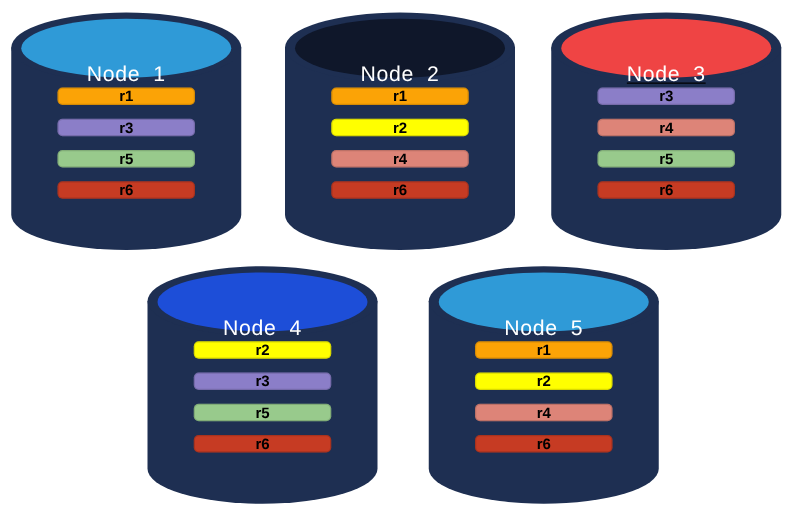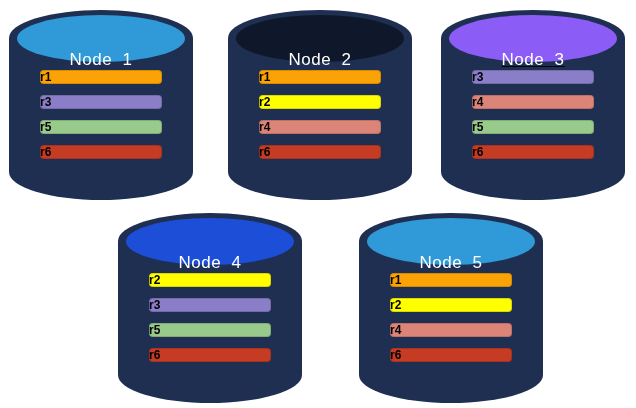--- a/index.html
+++ b/index.html
@@ -49,40 +49,40 @@
 
   .bars {
     position: absolute;
     top: 60px; left: 0; right: 0;
     display: flex;
     flex-direction: column;
     align-items: center;
     gap: 11px;
   }
   .bar {
-    width: 122px;
+    width: 110px;
     height: 14px;
     border-radius: 4px;
     display: flex;
     align-items: center;
-    justify-content: flex-start;
+    justify-content: center;
     box-shadow: inset 0 0 0 1px rgba(0,0,0,0.15);
   }
   .bar-label {
     font-size: 12px;
     font-weight: bold;
     line-height: 1;
   }
 
   
   .node-1 { left: 9px;   top: 10px;  }
   .node-2 { left: 228px; top: 10px;  }
   .node-3 { left: 441px; top: 10px;  }
   .node-4 { left: 118px; top: 213px; }
-  .node-5 { left: 359px; top: 213px; }
+  .node-5 { left: 343px; top: 213px; }
 </style>
 </head>
 <body>
 
 <div class="canvas" style="background-color: rgb(255, 255, 255);">
 
   <div class="node node-1">
     <div class="cyl-body" style="background-color: rgb(30, 47, 82);"></div>
     <div class="cyl-rim" style="background-color: rgb(30, 47, 82);"></div>
     <div class="cyl-cap" style="background-color: rgb(47, 154, 215);">
@@ -122,21 +122,21 @@
       </div>
       <div class="bar" style="background-color: rgb(198, 59, 35);">
         <span class="bar-label" style="color: rgb(0, 0, 0);">r6</span>
       </div>
     </div>
   </div>
 
   <div class="node node-3">
     <div class="cyl-body" style="background-color: rgb(30, 47, 82);"></div>
     <div class="cyl-rim" style="background-color: rgb(30, 47, 82);"></div>
-    <div class="cyl-cap" style="background-color: #8b5cf6; text-decoration: underline;">
+    <div class="cyl-cap" style="background-color: #ef4444; text-decoration: underline;">
       <span class="node-label" style="color: rgb(255, 255, 255);">Node  3</span>
     </div>
     <div class="bars">
       <div class="bar" style="background-color: rgb(139, 126, 200);">
         <span class="bar-label" style="color: rgb(0, 0, 0);">r3</span>
       </div>
       <div class="bar" style="background-color: rgb(221, 132, 120);">
         <span class="bar-label" style="color: rgb(0, 0, 0);">r4</span>
       </div>
       <div class="bar" style="background-color: rgb(152, 202, 140);">

